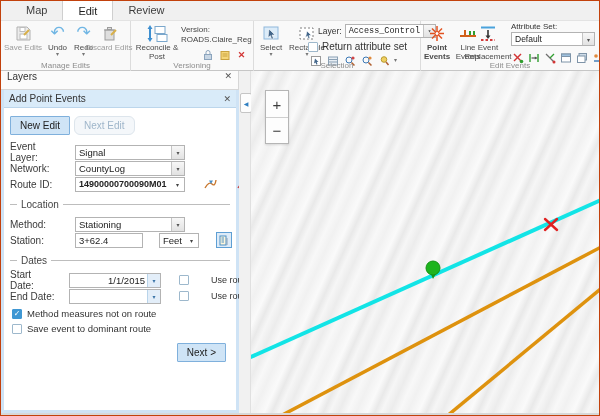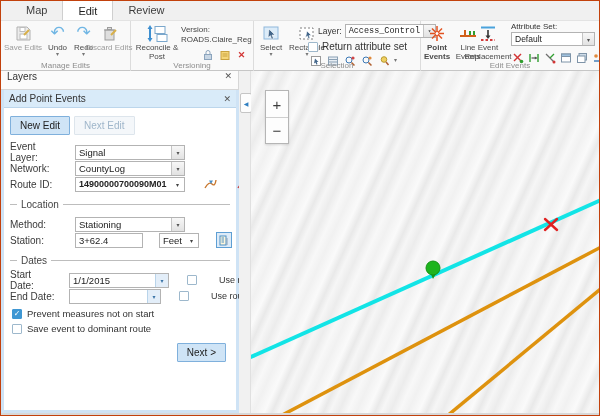--- a/index.html
+++ b/index.html
@@ -38,21 +38,21 @@
 
   
   .layersbar { position:absolute; left:0; top:70px; width:238px; height:19px; background:#fbfbfb; border-bottom:1px solid #d6d6d6; border-right:1px solid #d6d6d6; display:flex; align-items:flex-start; font-size:10px; color:#333; padding:0 6px; }
   .closex { margin-left:auto; font-size:9px; color:#555; cursor:default; }
   .ape { position:absolute; left:0; top:89px; width:238px; bottom:2px; background:#fff; border-left:3px solid #cfe3f5; border-right:3px solid #cfe3f5; border-bottom:3px solid #cfe3f5; }
   .ape-header { height:18px; background:#d9ebf9; border-bottom:1px solid #bcd6ec; display:flex; align-items:center; font-size:10px; color:#333; padding:0 5px; }
   .ape-body { padding:8px 6px 0 6px; font-size:10px; color:#333; position:relative; height:calc(100% - 18px); }
 
   .btnrow { display:flex; gap:4px; margin-bottom:9px; }
   .pbtn { font-size:10px; padding:3px 9px; border:1px solid #7fb0dc; background:#cfe4f6; color:#222; border-radius:1px; }
-  .pbtn.disabled { border-color:#dde5ec; background:#f4f7fa; color:#9fb6ca; }
+  .pbtn.disabled { border-color:#dde5ec; background:#f4f7fa; color:#9fb6ca;border-radius:6px; }
 
   .frow { display:flex; align-items:center; margin-bottom:0; height:16px;gap:13px; }
   .frow .flabel { width:52px; flex:none; color:#3a3a3a; }
   .sel { width:110px; height:15px; border:1px solid #b3b3b3; background:#fff; display:flex; align-items:center; flex:none;justify-content:center; }
   .sel .val { flex:1; padding-left:3px; white-space:nowrap; overflow:hidden; font-size:9.5px; color:#222; }
   .sel .arr { width:13px; align-self:stretch; background:linear-gradient(#f7f7f7,#e2e2e2); border-left:1px solid #c4c4c4; display:flex; align-items:center; justify-content:center; font-size:6px; color:#555; }
   .sel .arr.flat { background:#fff; border-left:none; color:#444; }
   .sel .arr.blue { background:#e3eef9; border-left:1px solid #b9d4ea; color:#3c76a8; }
   .tinput { height:15px; border:1px solid #b3b3b3; font-size:9.5px; padding:0 3px; font-family:"Liberation Sans",sans-serif; color:#222; }
   .ibtn { width:16px; height:16px; margin-left:4px; display:flex; align-items:center; justify-content:center; flex:none; }
@@ -420,21 +420,21 @@
               <circle cx="6" cy="6" r="3.6" fill="#eaf2fa" stroke="#3a77b5" stroke-width="1.2"></circle>
               <line x1="8.8" y1="8.8" x2="12" y2="12" stroke="#c89030" stroke-width="1.6"></line>
             </svg>
         </span>
       </div>
 
       <div class="sep">Dates</div>
 
       <div class="frow">
         <span class="flabel" style="width:46px;">Start Date:</span>
-        <div class="sel" style="width:100px;">
+        <div class="sel" style="width:92px;padding-left:35px;">
           <span class="val">1/1/2015</span>
           <span class="arr blue">▾</span>
         </div>
         <span class="cbx"></span>
         <span class="cklabel" style="margin-left:4px;">Use route start date</span>
       </div>
 
       <div class="frow">
         <span class="flabel" style="width:46px;">End Date:</span>
         <div class="sel" style="width:92px;">
@@ -444,21 +444,21 @@
         <span class="cbx"></span>
         <span class="cklabel" style="margin-left:4px;">Use route end date</span>
       </div>
 
       <div style="height:4px;"></div>
 
       <div class="optrow">
         <span class="cbx checked">
             <span class="g">✓</span>
           </span>
-        <span>Prevent measures not on start</span>
+        <span>Method measures not on route</span>
       </div>
       <div class="optrow">
         <span class="cbx"></span>
         <span>Save event to dominant route</span>
       </div>
 
       <div class="nextrow">
         <button class="pbtn">Next &gt;</button>
       </div>
 

